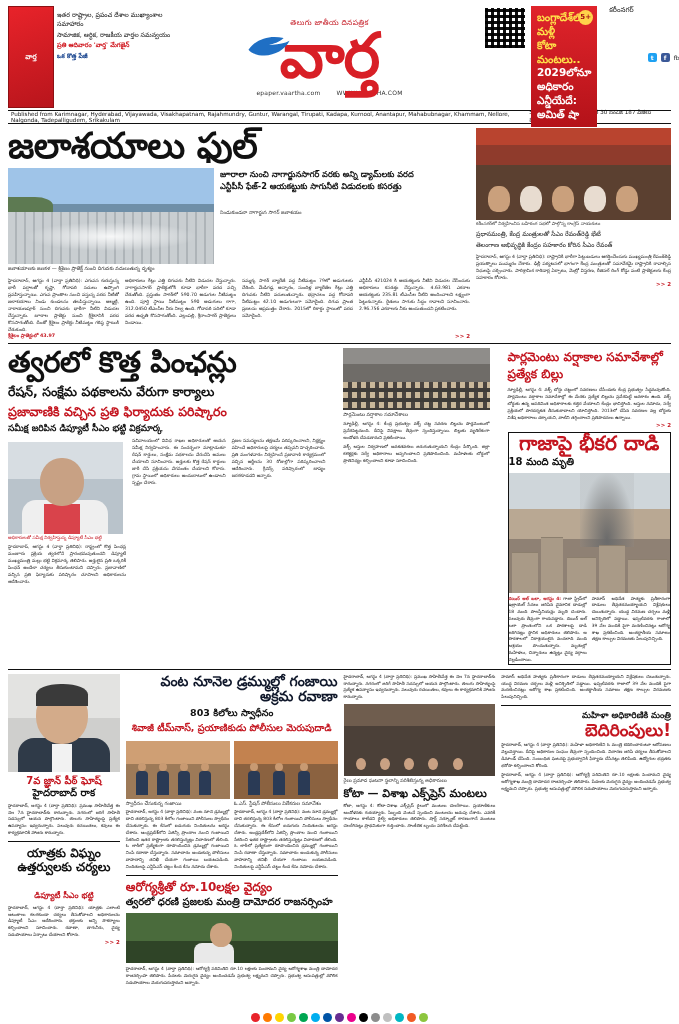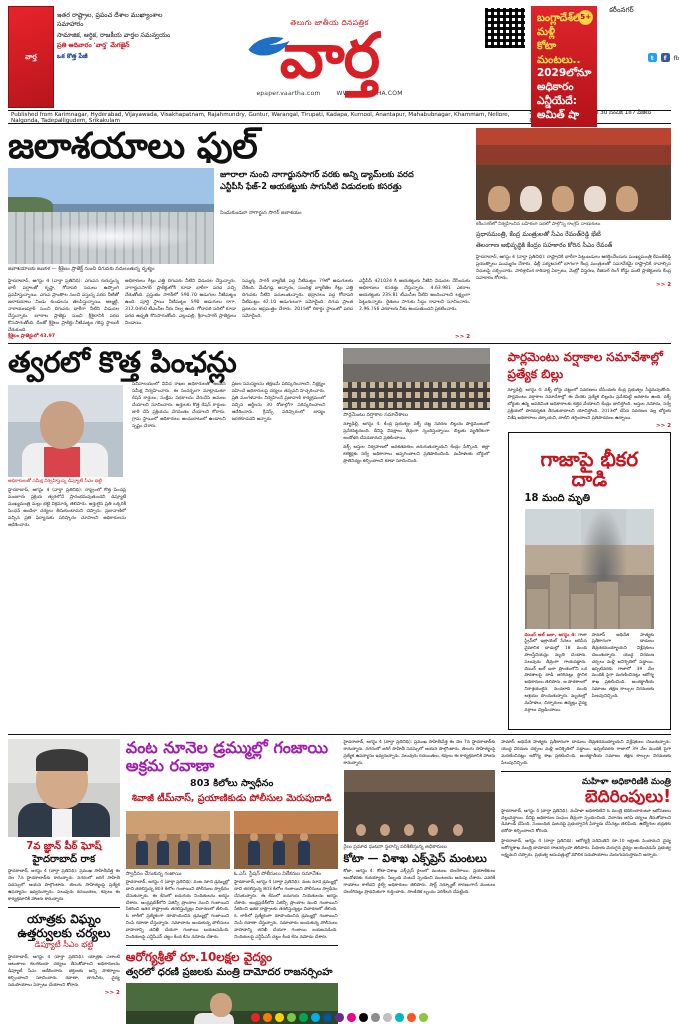--- a/index.html
+++ b/index.html
@@ -260,21 +260,21 @@
   }
   .assembly-photo .row {
     position:absolute; left:0; right:0; height:6px;
     background: repeating-linear-gradient(90deg,#c9b79a 0 5px,#4a4440 5px 9px);
   }
 
   .sec2r-head { font-size:15px;font-weight:bold;color:#111;line-height:1.1; }
   .sec2r-sub { font-size:12px;color:#c41620;font-weight:bold;margin-top:2px;}
 
   
-  .gaza-box { border:1.2px solid #111; margin-top:4px; padding:16px; }
+  .gaza-box { border:1.2px solid #111; margin-top:4px; padding:0; }
   .gaza-head { font-size:20px;font-weight:bold;color:#c41620;text-align:center;line-height:1; }
   .gaza-sub { font-size:10px;font-weight:bold;color:#111;margin-top:3px; }
   .gaza-photo {
     width:100%;height:120px;margin-top:3px;
     background: linear-gradient(180deg,#cfd6da 0 30%, #b9a893 30% 55%, #8f8174 55% 100%);
     position:relative;overflow:hidden;
   }
   .gaza-photo .smoke {
     position:absolute; left:44%; top:0; width:34%; height:62%;
     background: radial-gradient(ellipse at 50% 90%, #6b6b6b, rgba(150,150,150,.15) 72%);
@@ -296,21 +296,21 @@
     position:relative;overflow:hidden;
   }
   .portrait .face{position:absolute;left:28px;top:14px;width:52px;height:56px;border-radius:48%;background:#d3ab8a;}
   .portrait .hair{position:absolute;left:28px;top:10px;width:52px;height:22px;border-radius:48% 48% 0 0;background:#3a3a3a;}
   .portrait .suit{position:absolute;left:10px;bottom:0;width:92px;height:34px;background:#2f3a48;border-radius:16px 16px 0 0;}
   .portrait .shirt{position:absolute;left:44px;bottom:0;width:20px;height:28px;background:#f2f2f2;}
 
   .s3-head-red { font-size:10px;font-weight:bold;color:#c41620;text-align:center;line-height:1.25;margin-top:3px;}
   .s3-head-blk { font-size:10px;font-weight:bold;color:#111;text-align:center;line-height:1.25;}
 
-  .ganja-head { font-size:16px;font-weight:bold;color:#a21caf;text-align:left;line-height:1.08;}
+  .ganja-head { font-size:14px;font-weight:bold;color:#0f172a;text-align:right;line-height:1.08;}
   .ganja-sub { font-size:9.5px;font-weight:bold;color:#111;text-align:center;line-height:1.3;margin-top:3px;}
   .ganja-photo{
     width:100%;height:58px;margin-top:3px;
     background:linear-gradient(180deg,#cf9f74 0 40%,#9d7a58 40% 100%);
     position:relative;overflow:hidden;
   }
   .ganja-photo .p{position:absolute;bottom:4px;width:12px;height:24px;background:#2a3a55;border-radius:4px 4px 0 0;}
   .ganja-photo .p::before{content:"";position:absolute;top:-8px;left:2px;width:8px;height:8px;border-radius:50%;background:#c89a72;}
 
   .kota-head{font-size:11px;font-weight:bold;color:#111;line-height:1.2;}
@@ -328,21 +328,21 @@
   .arogya-sub{font-size:10px;font-weight:bold;color:#111;margin-top:2px;}
   .speaker-photo{
     width:100%;height:50px;margin-top:3px;
     background:linear-gradient(180deg,#4a6b3c 0 55%,#2f4427 55% 100%);
     position:relative;overflow:hidden;
   }
   .speaker-photo .f{position:absolute;left:40%;top:10px;width:22px;height:24px;border-radius:48%;background:#cda381;}
   .speaker-photo .b{position:absolute;left:32%;bottom:0;width:40px;height:20px;background:#e9e9e9;border-radius:8px 8px 0 0;}
 
   .yatra-head{font-size:12px;font-weight:bold;color:#111;line-height:1.2;text-align:center;}
-  .yatra-sub{font-size:8px;font-weight:normal;color:#c41620;text-align:center;margin-top:0;}
+  .yatra-sub{font-size:8px;font-weight:bold;color:#c41620;text-align:center;margin-top:16px;}
   .tiny-col{font-size:4.4px;line-height:1.55;color:#222;text-align:justify;}
 
   
   .footer-dots{
     position:absolute; left:0; right:0; bottom:2px;
     display:flex; justify-content:center; gap:3px;
   }
   .footer-dots i{width:9px;height:9px;border-radius:50%;display:block;}
 </style>
 </head>
@@ -449,20 +449,27 @@
       <div class="more">&gt;&gt; 2</div>
     </div>
   </div>
 
   <div class="hr"></div>
 
   <div class="sec2">
 
     <div class="sec2-left">
       <div class="h2-big">త్వరలో కొత్త పింఛన్లు</div>
+      <div style="display:flex;gap:6px;margin-top:3px;">
+        <div style="flex:1">
+          <div class="sec2-sub">రేషన్, సంక్షేమ పథకాలను వేరుగా కార్యాలు</div>
+          <div class="sec2-sub red" style="color:#c41620">ప్రజావాణికి వచ్చిన ప్రతి ఫిర్యాదుకు పరిష్కారం</div>
+          <div class="sec2-sub2">సమీక్ష జరిపిన డిప్యూటీ సీఎం భట్టి విక్రమార్క</div>
+        </div>
+      </div>
       <div style="display:flex;gap:6px;margin-top:4px;">
         <div style="width:118px">
           <div class="cm-photo">
             <div class="body"></div>
             <div class="scarf"></div>
             <div class="face"></div>
           </div>
           <div class="cap-red">అధికారులతో సమీక్ష నిర్వహిస్తున్న డిప్యూటీ సీఎం భట్టి</div>
           <div class="col-small" style="margin-top:3px">హైదరాబాద్, ఆగస్టు 4 (వార్తా ప్రతినిధి): రాష్ట్రంలో కొత్త పింఛన్ల మంజూరు ప్రక్రియ త్వరలోనే ప్రారంభమవుతుందని డిప్యూటీ ముఖ్యమంత్రి మల్లు భట్టి విక్రమార్క తెలిపారు. అర్హులైన ప్రతి ఒక్కరికీ పింఛన్ అందేలా చర్యలు తీసుకుంటామని చెప్పారు. ప్రజావాణిలో వచ్చిన ప్రతి ఫిర్యాదుకు పరిష్కారం చూపాలని అధికారులను ఆదేశించారు.</div>
         </div>

